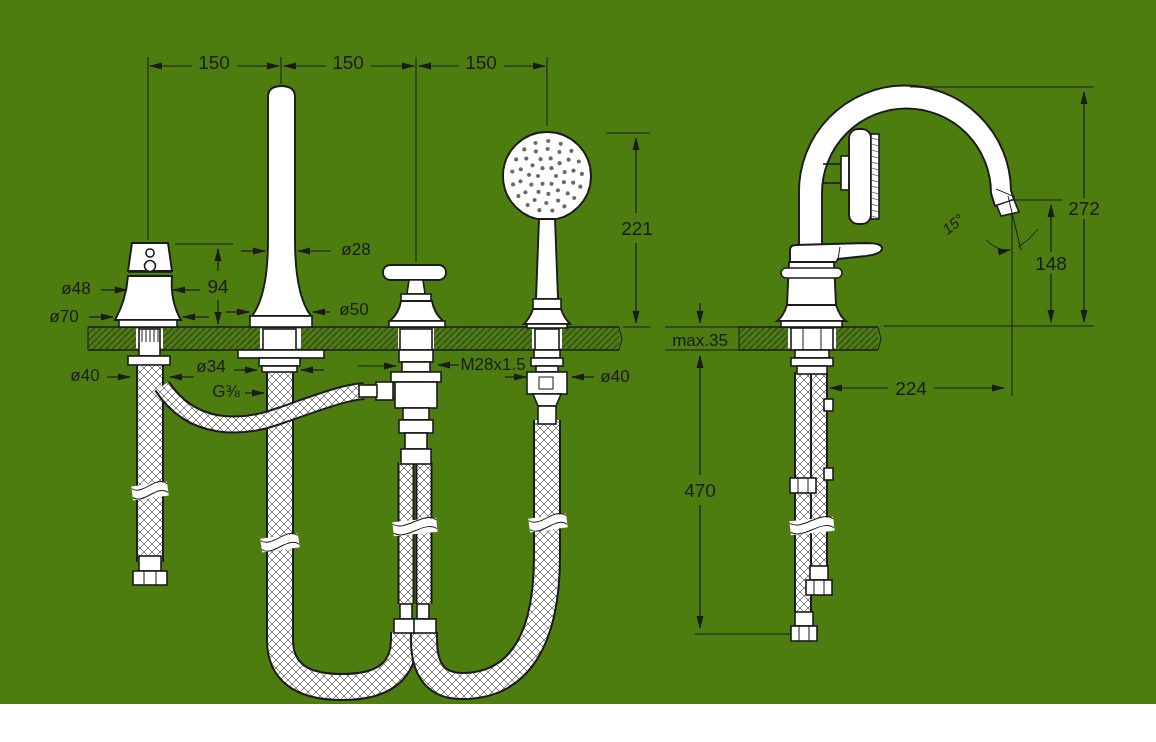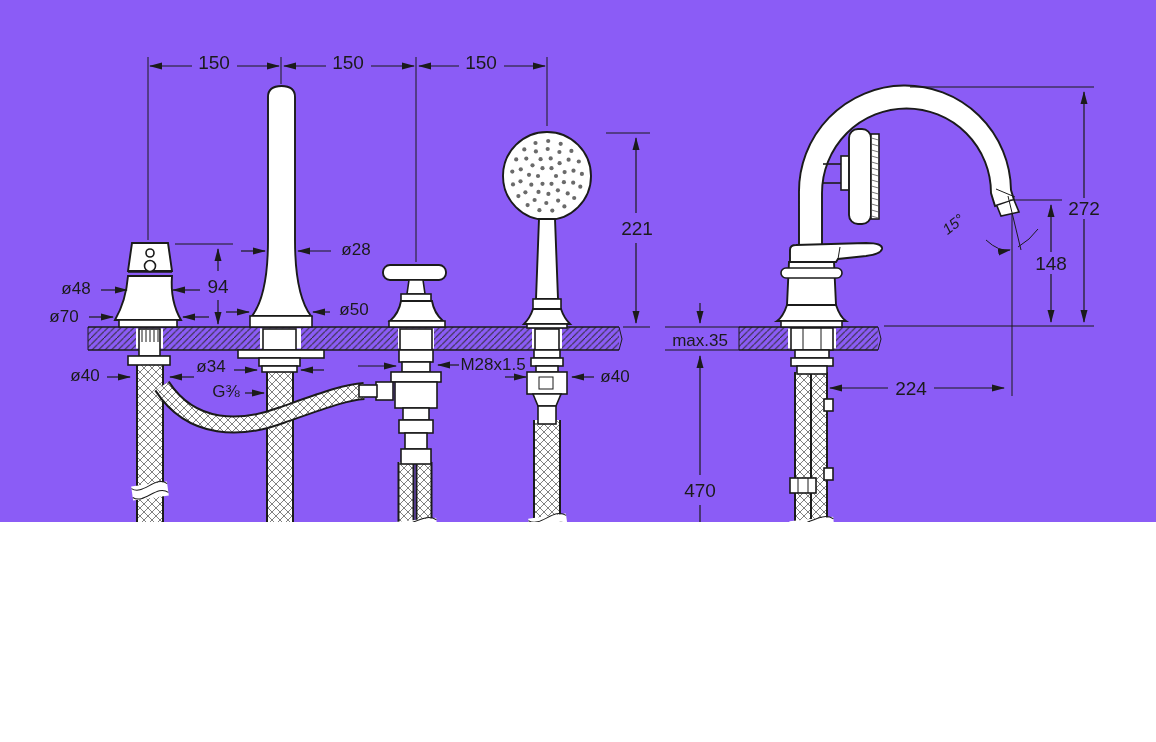--- a/index.html
+++ b/index.html
@@ -1,16 +1,16 @@
 <!DOCTYPE html>
 <html><head>
 <meta charset="utf-8">
 <style>
   html,body{margin:0;padding:0;background:#fff;}
-  .stage{position:relative;width:1156px;height:522px;background:#8b5cf6;overflow:hidden;
+  .stage{position:relative;width:1156px;height:704px;background:#4d7c0f;overflow:hidden;
          font-family:"Liberation Sans", sans-serif;}
   svg{position:absolute;left:0;top:0;}
   svg text{fill:#1b1b1b;dominant-baseline:central;text-anchor:middle;
            font-family:"Liberation Sans", sans-serif;}
   .t{font-size:19px;}
   .s{font-size:17px;}
   .tiny{font-size:15px;font-style:italic;}
   .ln{stroke:#1b1b1b;stroke-width:1.2;fill:none;}
   .ref{stroke:#1b1b1b;stroke-width:1;fill:none;}
   .ob{stroke:#1b1b1b;stroke-width:1.9;fill:#ffffff;}

